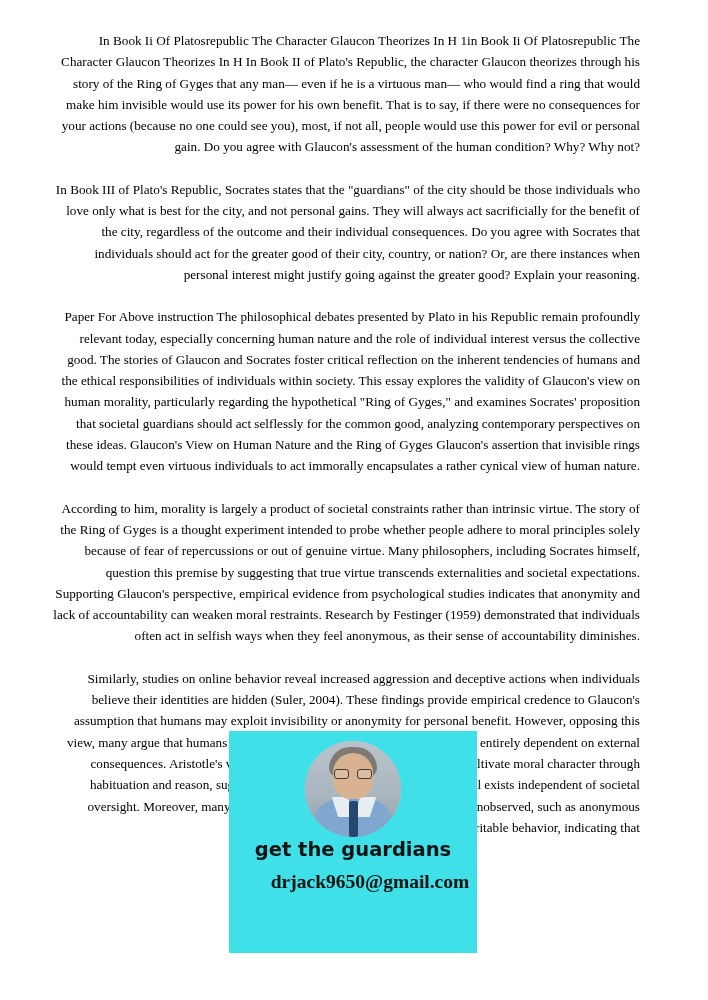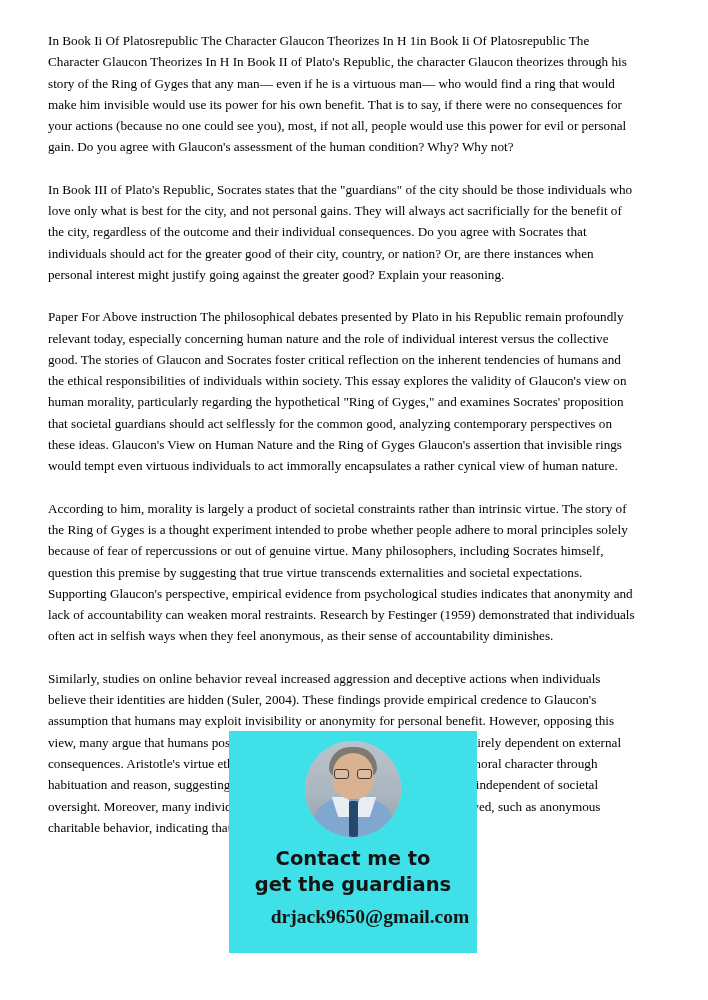--- a/index.html
+++ b/index.html
@@ -26,21 +26,21 @@
     position: absolute;
     left: 48px;
     top: 30px;
     width: 592px;
   }
   .para {
     font-family: "Liberation Serif", serif;
     font-size: 13.2px;
     line-height: 21.3px;
     color: #000000;
-    text-align: left;
+    text-align: right;
     margin: 0 0 21px 0;
     white-space: pre-wrap;
   }
   .para:last-child {
     margin-bottom: 0;
   }
 
   
   .overlay-card {
     position: absolute;
@@ -179,18 +179,17 @@
     <div class="overlay-photo">
       <div class="bg"></div>
       <div class="shirt"></div>
       <div class="collarL"></div>
       <div class="collarR"></div>
       <div class="tie"></div>
       <div class="hair"></div>
       <div class="face"></div>
       <div class="glasses"></div>
     </div>
-    <div class="overlay-line1">Contact me to</div>
     <div class="overlay-line2">get the guardians</div>
     <div class="overlay-email">drjack9650@gmail.com</div>
   </div>
 
 </div>
 
 </body></html>

